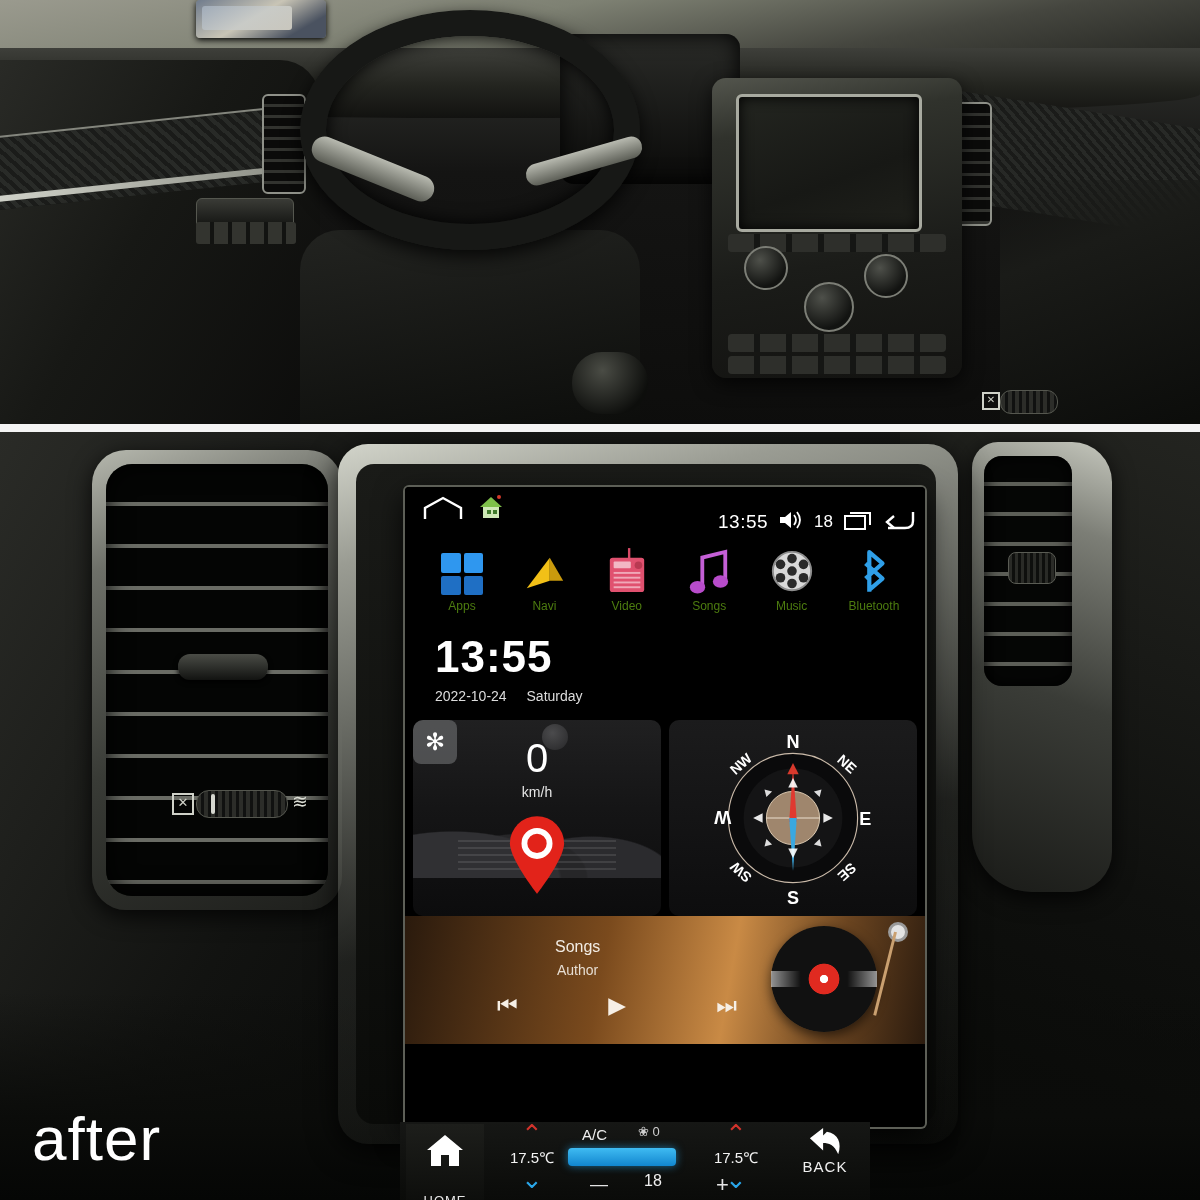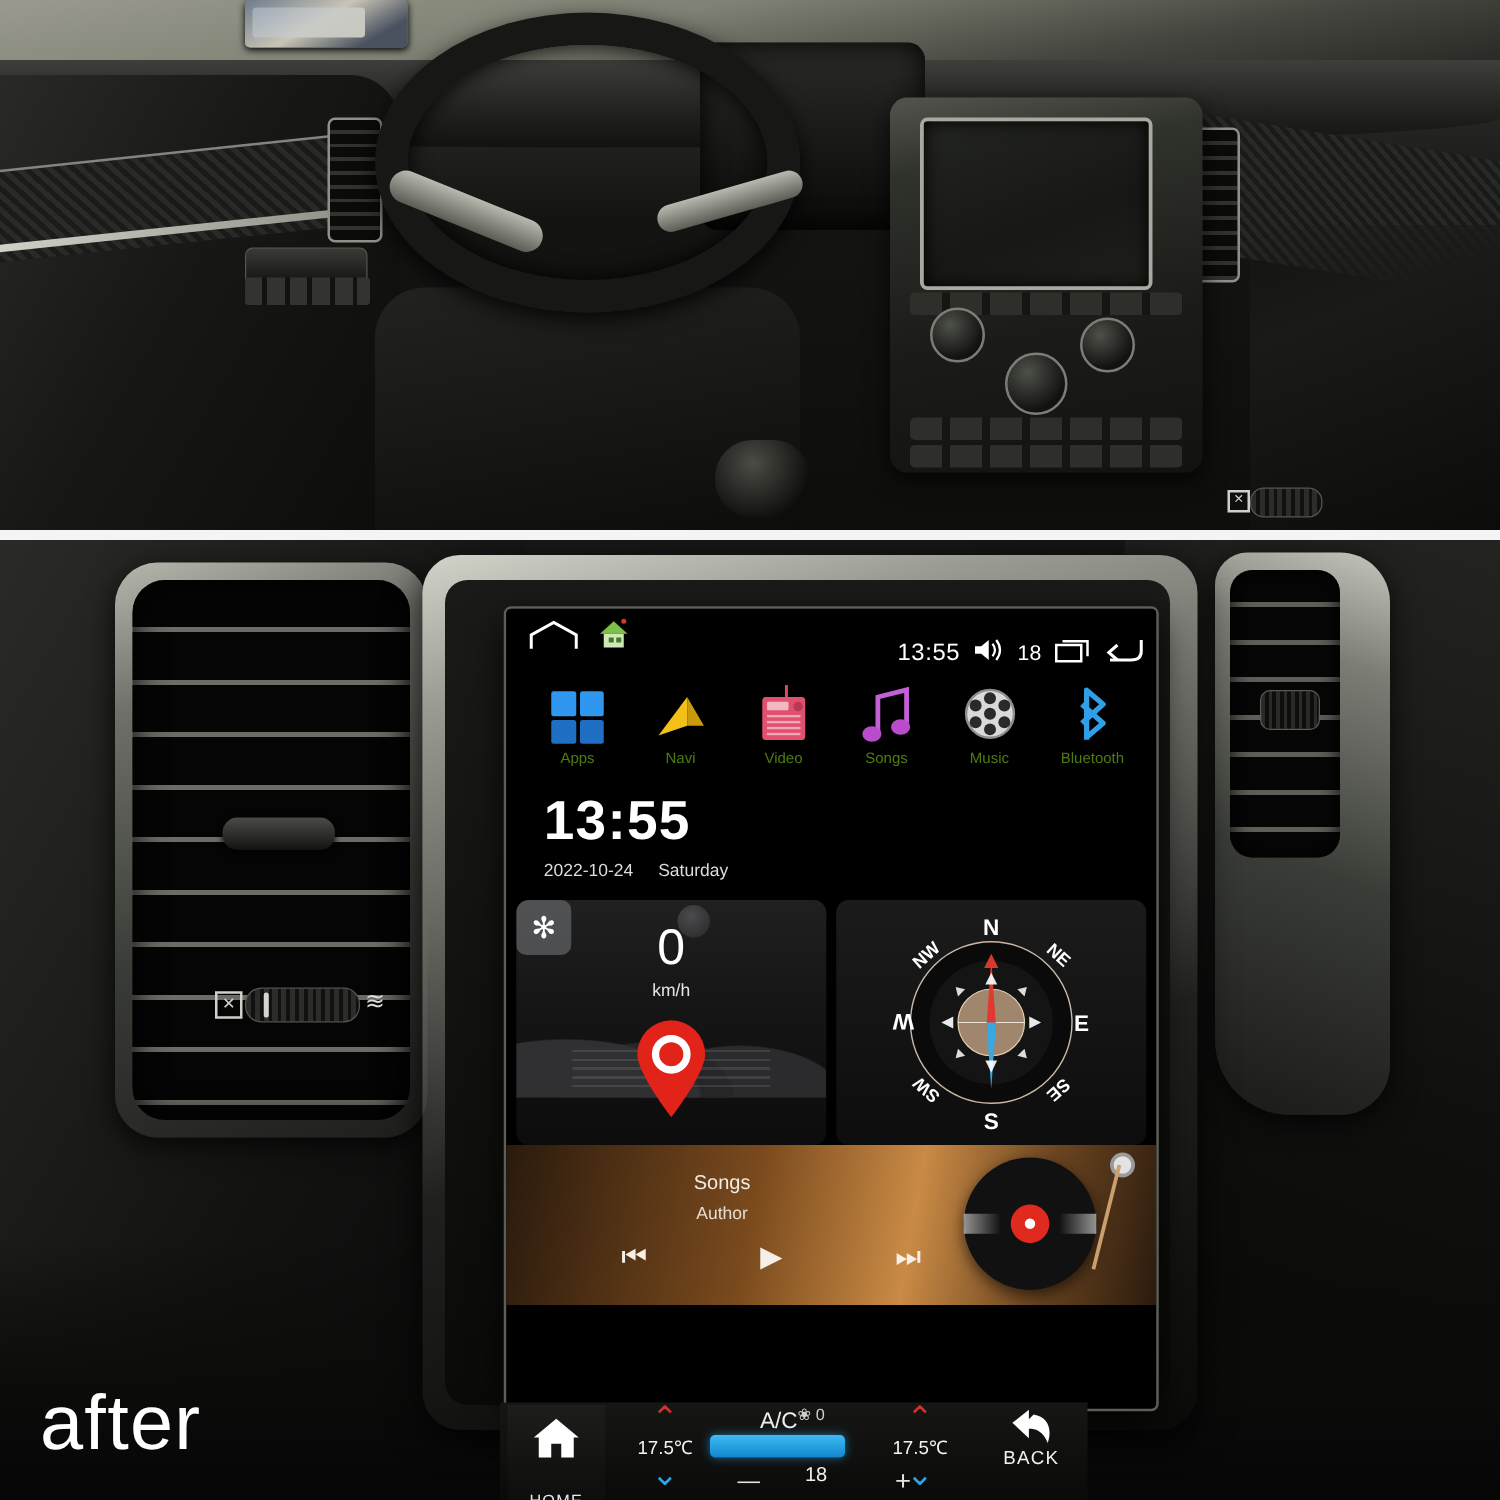--- a/index.html
+++ b/index.html
@@ -219,21 +219,21 @@
     font-size:13px;letter-spacing:1px;}
   .cl-back{position:absolute;right:2px;top:2px;width:86px;height:76px;
     display:flex;flex-direction:column;align-items:center;justify-content:flex-start;padding-top:2px;}
   .cl-backlbl{color:#f0f0f0;font-size:15px;letter-spacing:1px;margin-top:-2px;}
   .cl-col{position:absolute;width:92px;text-align:center;}
   .cl-col.left{left:86px;top:2px;}
   .cl-col.right{right:88px;top:2px;}
   .cl-up{color:#d2332c;font-size:26px;line-height:20px;}
   .cl-dn{color:#2aa6e8;font-size:26px;line-height:20px;}
   .cl-temp{color:#f3f3f3;font-size:15px;margin:3px 0 2px;}
-  .cl-ac{position:absolute;left:208px;top:4px;color:#efefef;font-size:18px;}
+  .cl-ac{position:absolute;left:182px;top:4px;color:#efefef;font-size:15px;}
   .cl-bar{position:absolute;left:168px;top:26px;width:108px;height:18px;border-radius:4px;
     background:linear-gradient(180deg,#3fbbf2,#1186cf);box-shadow:0 0 8px rgba(40,170,240,.6);}
   .cl-minus{position:absolute;left:190px;top:52px;color:#e4e4e4;font-size:18px;}
   .cl-plus{position:absolute;left:316px;top:50px;color:#e4e4e4;font-size:22px;}
   .cl-mid{position:absolute;left:244px;top:50px;color:#efefef;font-size:16px;}
   .cl-fan{position:absolute;left:238px;top:2px;color:#cfcfcf;font-size:13px;}
 
   
   .cap{position:absolute;color:#fff;font-size:62px;line-height:1;letter-spacing:1px;}
   .cap.before{left:2px;top:346px;}

